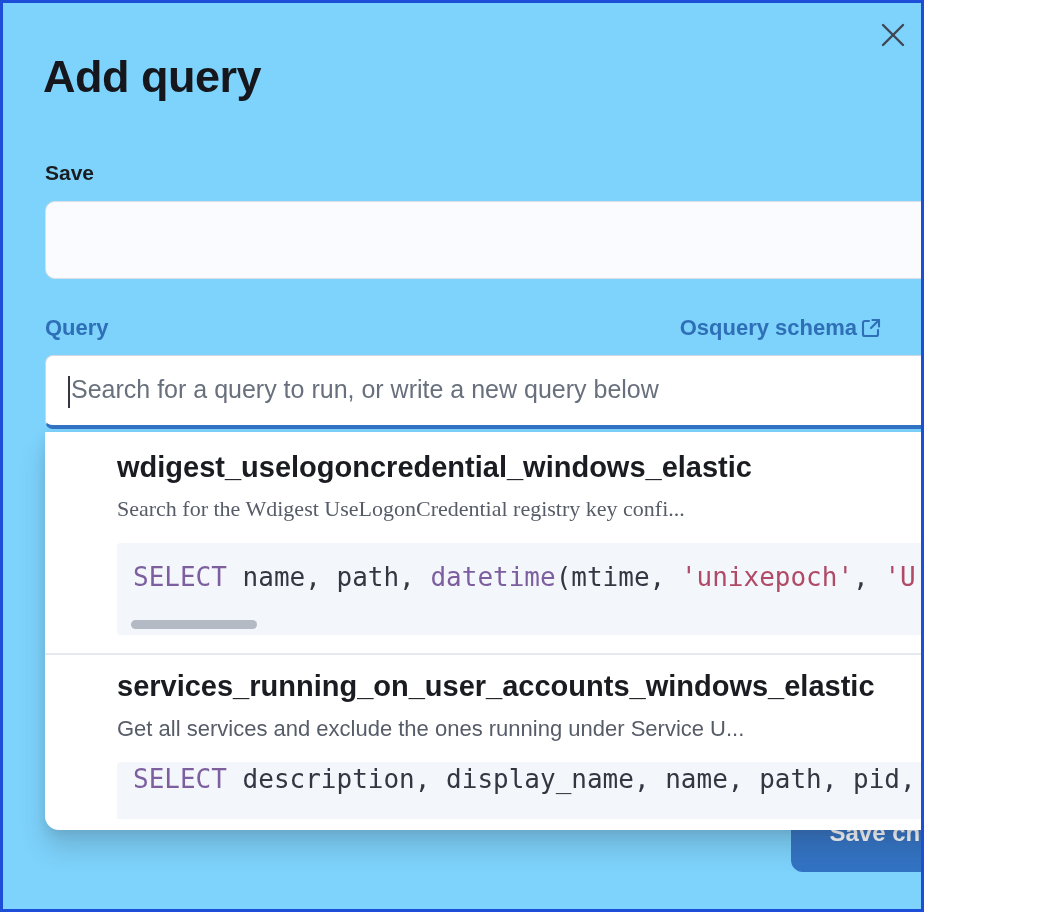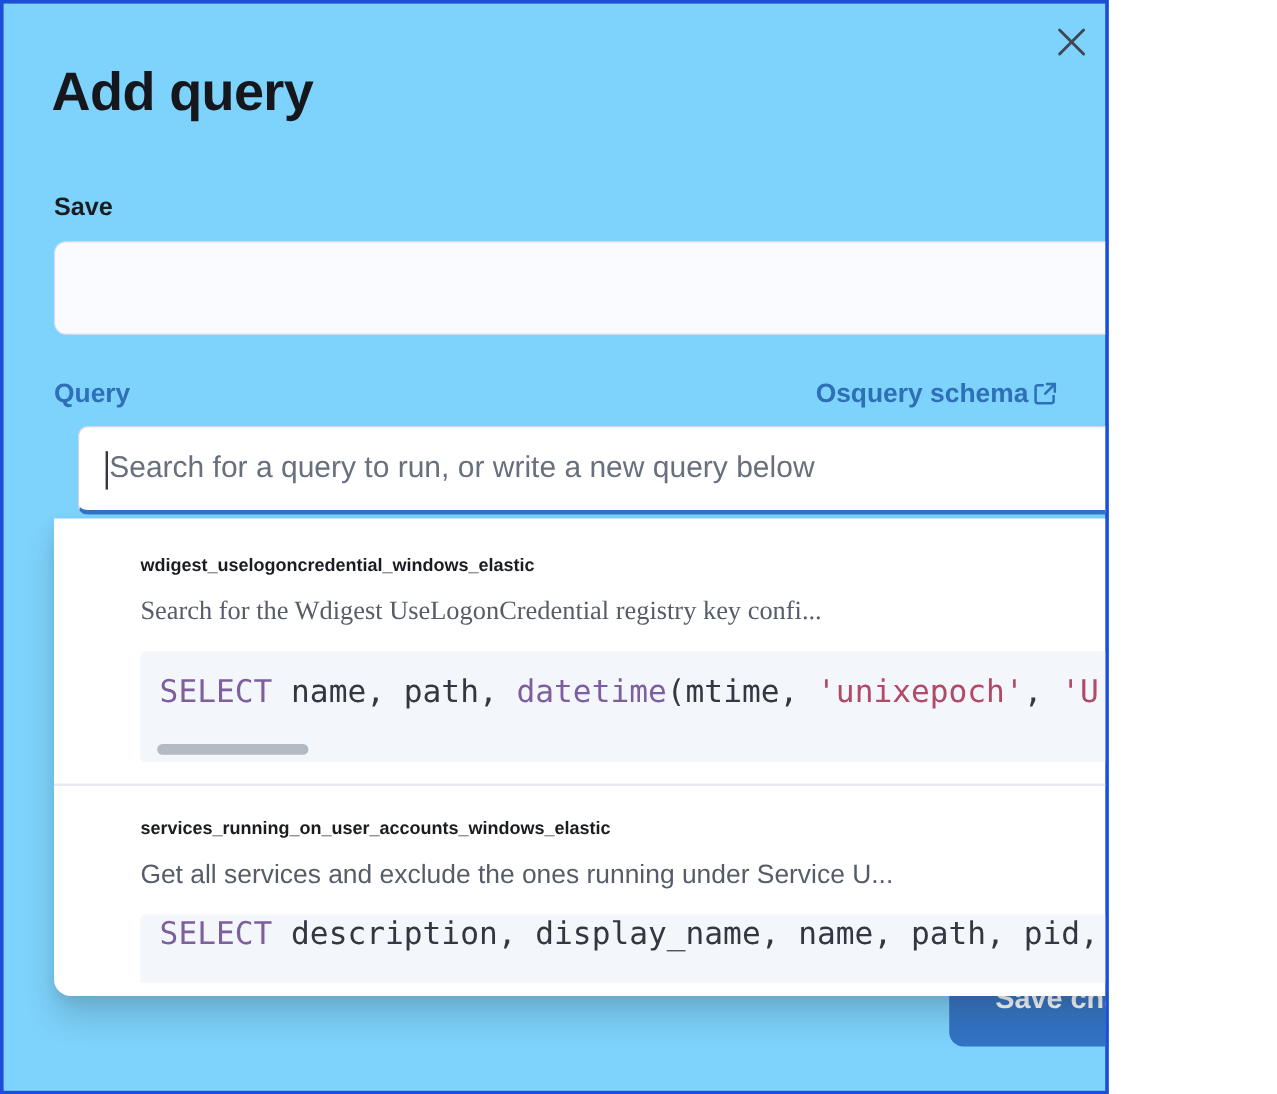--- a/index.html
+++ b/index.html
@@ -51,21 +51,20 @@
   
   .combobox {
     position: absolute; left: 42px; top: 352px;
     width: 980px; height: 74px;
     background: #ffffff;
     border: 1px solid #cfd7e2;
     border-bottom: 4px solid #3273c4;
     border-radius: 8px;
     display: flex; align-items: center;
     cursor: text;
-    margin-left: 20px;
   }
   .caret {
     position: absolute; left: 22px; top: 20px;
     width: 2px; height: 32px; background: #343741;
   }
   .combobox-placeholder {
     position: absolute; left: 25px; top: 50%;
     transform: translateY(-54%);
     font-size: 25px; color: #69707d; white-space: nowrap;
   }
@@ -83,23 +82,22 @@
     box-shadow: 0 18px 26px rgba(52,55,65,0.20), 0 4px 10px rgba(52,55,65,0.10);
     overflow: hidden; z-index: 5;
   }
   .v-scroll-thumb {
     position: absolute; right: 9px; top: 12px;
     width: 8px; height: 8px; border-radius: 4px;
     background: #9aa4b2;
   }
   .opt-title {
     position: absolute; left: 72px;
-    font-size: 15px; font-weight: 700; color: #1a1c21;
+    font-size: 29px; font-weight: 700; color: #1a1c21;
     white-space: nowrap;
-    margin-top: 12px;
   }
   .opt-desc {
     position: absolute; left: 72px;
     font-size: 22px; color: #565c68; white-space: nowrap;
   }
   .code-block {
     position: absolute; left: 72px;
     width: 853px; background: #f3f6fa; border-radius: 4px;
     overflow: hidden;
   }

